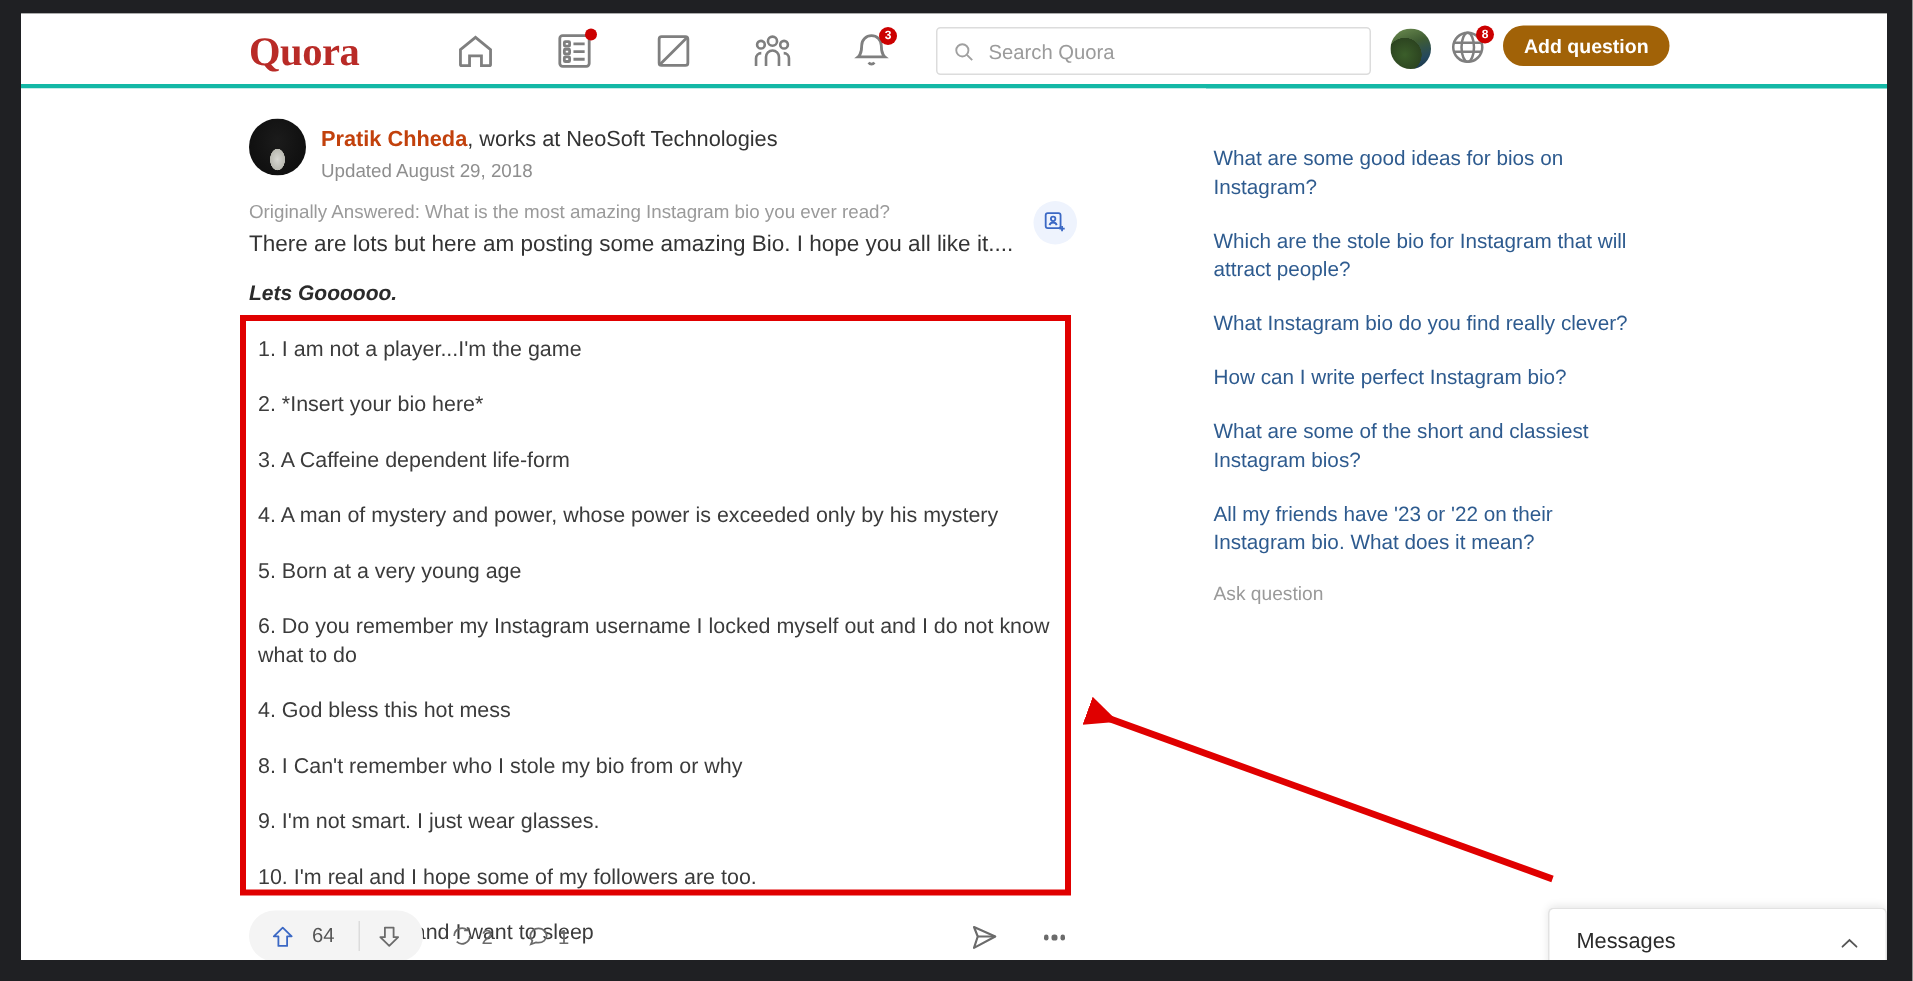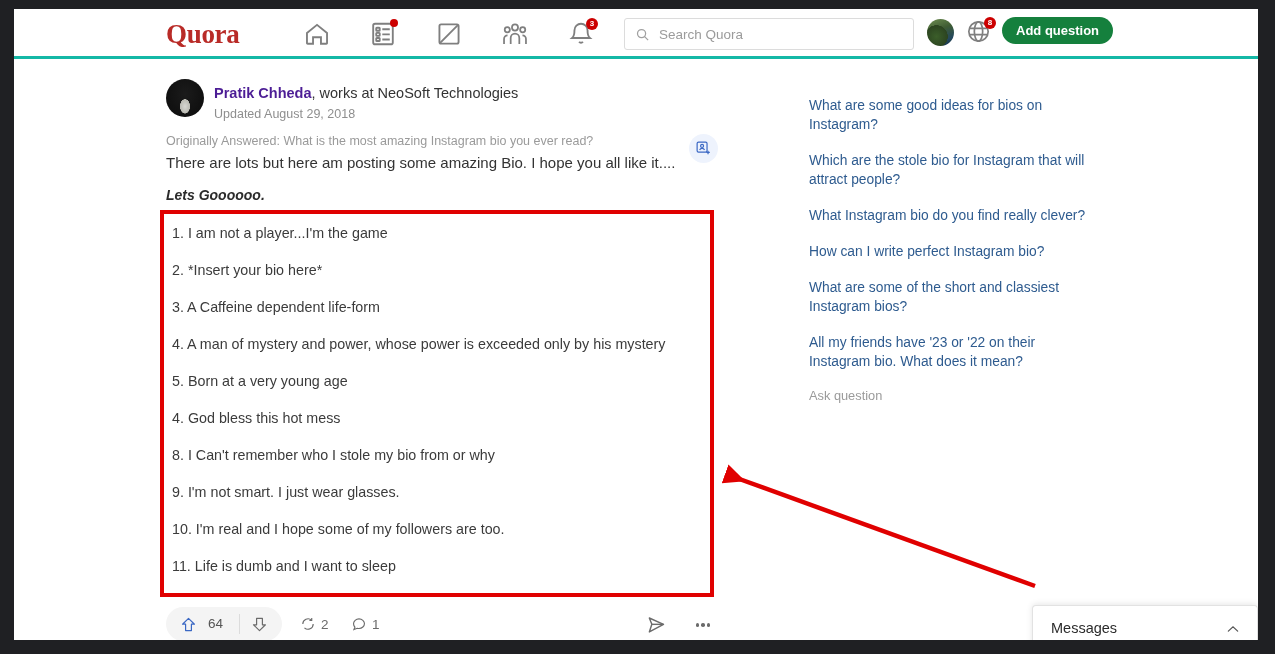--- a/index.html
+++ b/index.html
@@ -91,21 +91,21 @@
     cursor: pointer;
   }
   #globe-icon {
     position: absolute; left: 951px; top: 9px;
     width: 27px; height: 27px; color: #7f7f7f; cursor: pointer;
   }
   #add-question {
     position: absolute; left: 988px; top: 8px;
     height: 27px;
     padding: 0 14px;
-    background: #15803d;
+    background: #a16207;
     color: #fff;
     border: none;
     border-radius: 14px;
     font-family: "Liberation Sans", sans-serif;
     font-weight: bold;
     font-size: 13px;
     cursor: pointer;
     white-space: nowrap;
   }
 
@@ -121,21 +121,21 @@
     background:
       radial-gradient(ellipse at 50% 72%, #d7d7d2 0%, #b9b9b1 18%, transparent 19%),
       radial-gradient(ellipse at 50% 40%, #1b1b1b 0%, #121212 55%, #0c0c0c 100%);
     overflow: hidden;
     cursor: pointer;
   }
   #author-line {
     position: absolute; left: 200px; top: 26px;
     font-size: 14.5px; color: #333;
   }
-  #author-line .aname { font-weight: bold; color: #4c1d95; }
+  #author-line .aname { font-weight: bold; color: #c2410c; }
   #updated {
     position: absolute; left: 200px; top: 48px;
     font-size: 12.5px; color: #8e8e8e;
   }
   #follow-user-btn {
     position: absolute; left: 675px; top: 75px;
     width: 29px; height: 29px;
     border-radius: 50%;
     background: #eef3fd;
     cursor: pointer;
@@ -382,20 +382,21 @@
 
     <div id="lets-go">Lets Goooooo.</div>
 
     <div id="redbox">
       <div id="bio-list">
         <div class="bio-item">1. I am not a player...I'm the game</div>
         <div class="bio-item">2. *Insert your bio here*</div>
         <div class="bio-item">3. A Caffeine dependent life-form</div>
         <div class="bio-item">4. A man of mystery and power, whose power is exceeded only by his mystery</div>
         <div class="bio-item">5. Born at a very young age</div>
+        <div class="bio-item">6. Do you remember my Instagram username I locked myself out and I do not know what to do</div>
         <div class="bio-item">4. God bless this hot mess</div>
         <div class="bio-item">8. I Can't remember who I stole my bio from or why</div>
         <div class="bio-item">9. I'm not smart. I just wear glasses.</div>
         <div class="bio-item">10. I'm real and I hope some of my followers are too.</div>
         <div class="bio-item">11. Life is dumb and I want to sleep</div>
       </div>
     </div>
 
     <div id="actionbar">
       <div id="vote-pill"></div>

